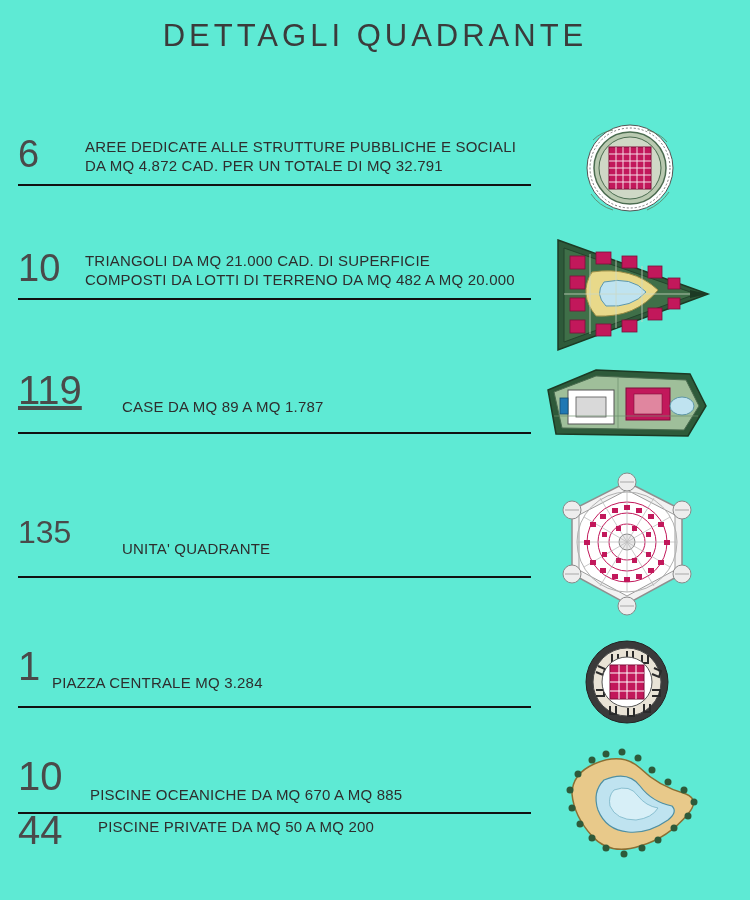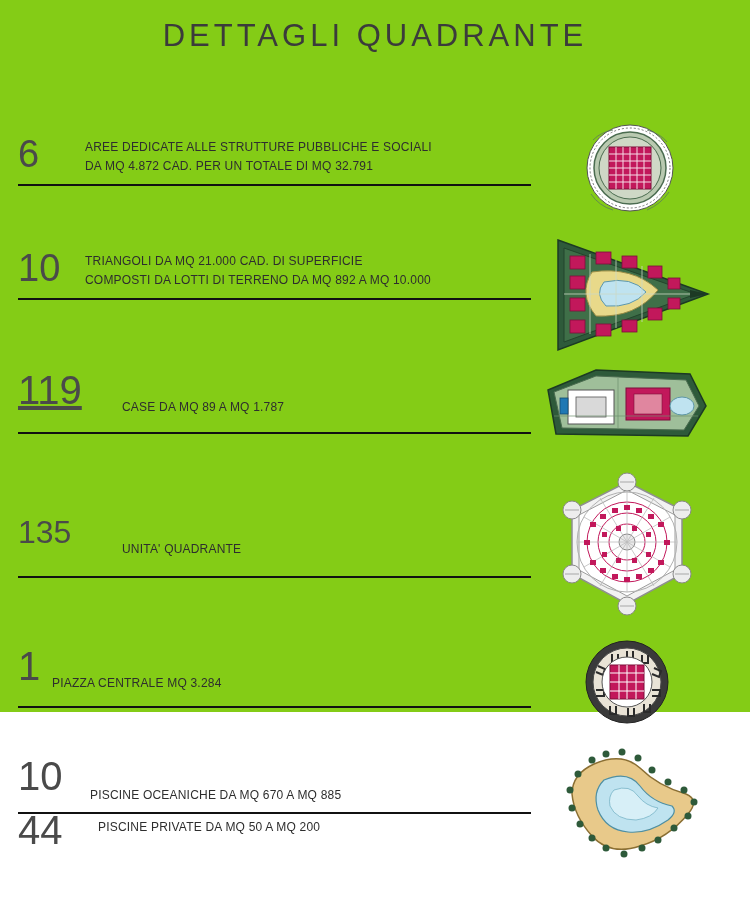--- a/index.html
+++ b/index.html
@@ -10,23 +10,23 @@
   body {
     width: 750px;
     height: 900px;
     font-family: "Liberation Sans", sans-serif;
     color: #333333;
     position: relative;
     overflow: hidden;
   }
   #page {
     width: 750px;
-    height: 712px;
+    height: 900px;
     position: relative;
-    background: #84cc16;
+    background: #5eead4;
   }
   
   .title {
     position: absolute;
     top: 18px;
     left: 0;
     width: 750px;
     text-align: center;
     font-size: 31px;
     letter-spacing: 4px;
@@ -45,21 +45,21 @@
     font-size: 40px;
     line-height: 40px;
     color: #4a4a4a;
     font-weight: 400;
     letter-spacing: 0px;
     font-family: "Liberation Sans", sans-serif;
     white-space: nowrap;
   }
   .desc {
     position: absolute;
-    font-size: 12px;
+    font-size: 15px;
     line-height: 18px;
     color: #2e2e2e;
     letter-spacing: 0.2px;
     font-family: "Liberation Sans", sans-serif;
     white-space: nowrap;
   }
   .rule {
     position: absolute;
     height: 0;
     border-top: 2px solid #111111;
@@ -111,21 +111,21 @@
             <path d="M72 90 Q86 84 94 72"></path>
           </g>
         </g>
       </svg>
     </div>
   </div>
 
   <div class="row" style="top:240px;">
     <div class="qty" style="left:18px; top:8px; font-size:38px;">10</div>
     <div class="desc" style="left:85px; top:12px;">TRIANGOLI DA MQ 21.000 CAD. DI SUPERFICIE</div>
-    <div class="desc" style="left:85px; top:31px;">COMPOSTI DA LOTTI DI TERRENO DA MQ 892 A MQ 10.000</div>
+    <div class="desc" style="left:85px; top:31px;">COMPOSTI DA LOTTI DI TERRENO DA MQ 482 A MQ 20.000</div>
     <div class="rule" style="top:58px;"></div>
 
     <div class="thumb" style="left:540px; top:-8px;">
       <svg width="175" height="130" viewBox="0 0 175 130">
         <g>
           <polygon points="18,8 168,62 18,118" fill="#2e5a3a" stroke="#1c3a24" stroke-width="1.5"></polygon>
           <polygon points="24,16 156,62 24,110" fill="#3f6f48" stroke="#23452c" stroke-width="1"></polygon>
           <path d="M52 40 Q92 34 118 58 Q96 86 56 84 Q38 62 52 40 Z" fill="#e8d98a" stroke="#9a8c46" stroke-width="1"></path>
           <path d="M64 50 Q92 44 106 60 Q92 76 66 74 Q54 62 64 50 Z" fill="#bfe3f0" stroke="#5e97a8" stroke-width="1"></path>
           <g fill="#c2185b" stroke="#7d0f3a" stroke-width="0.8">

